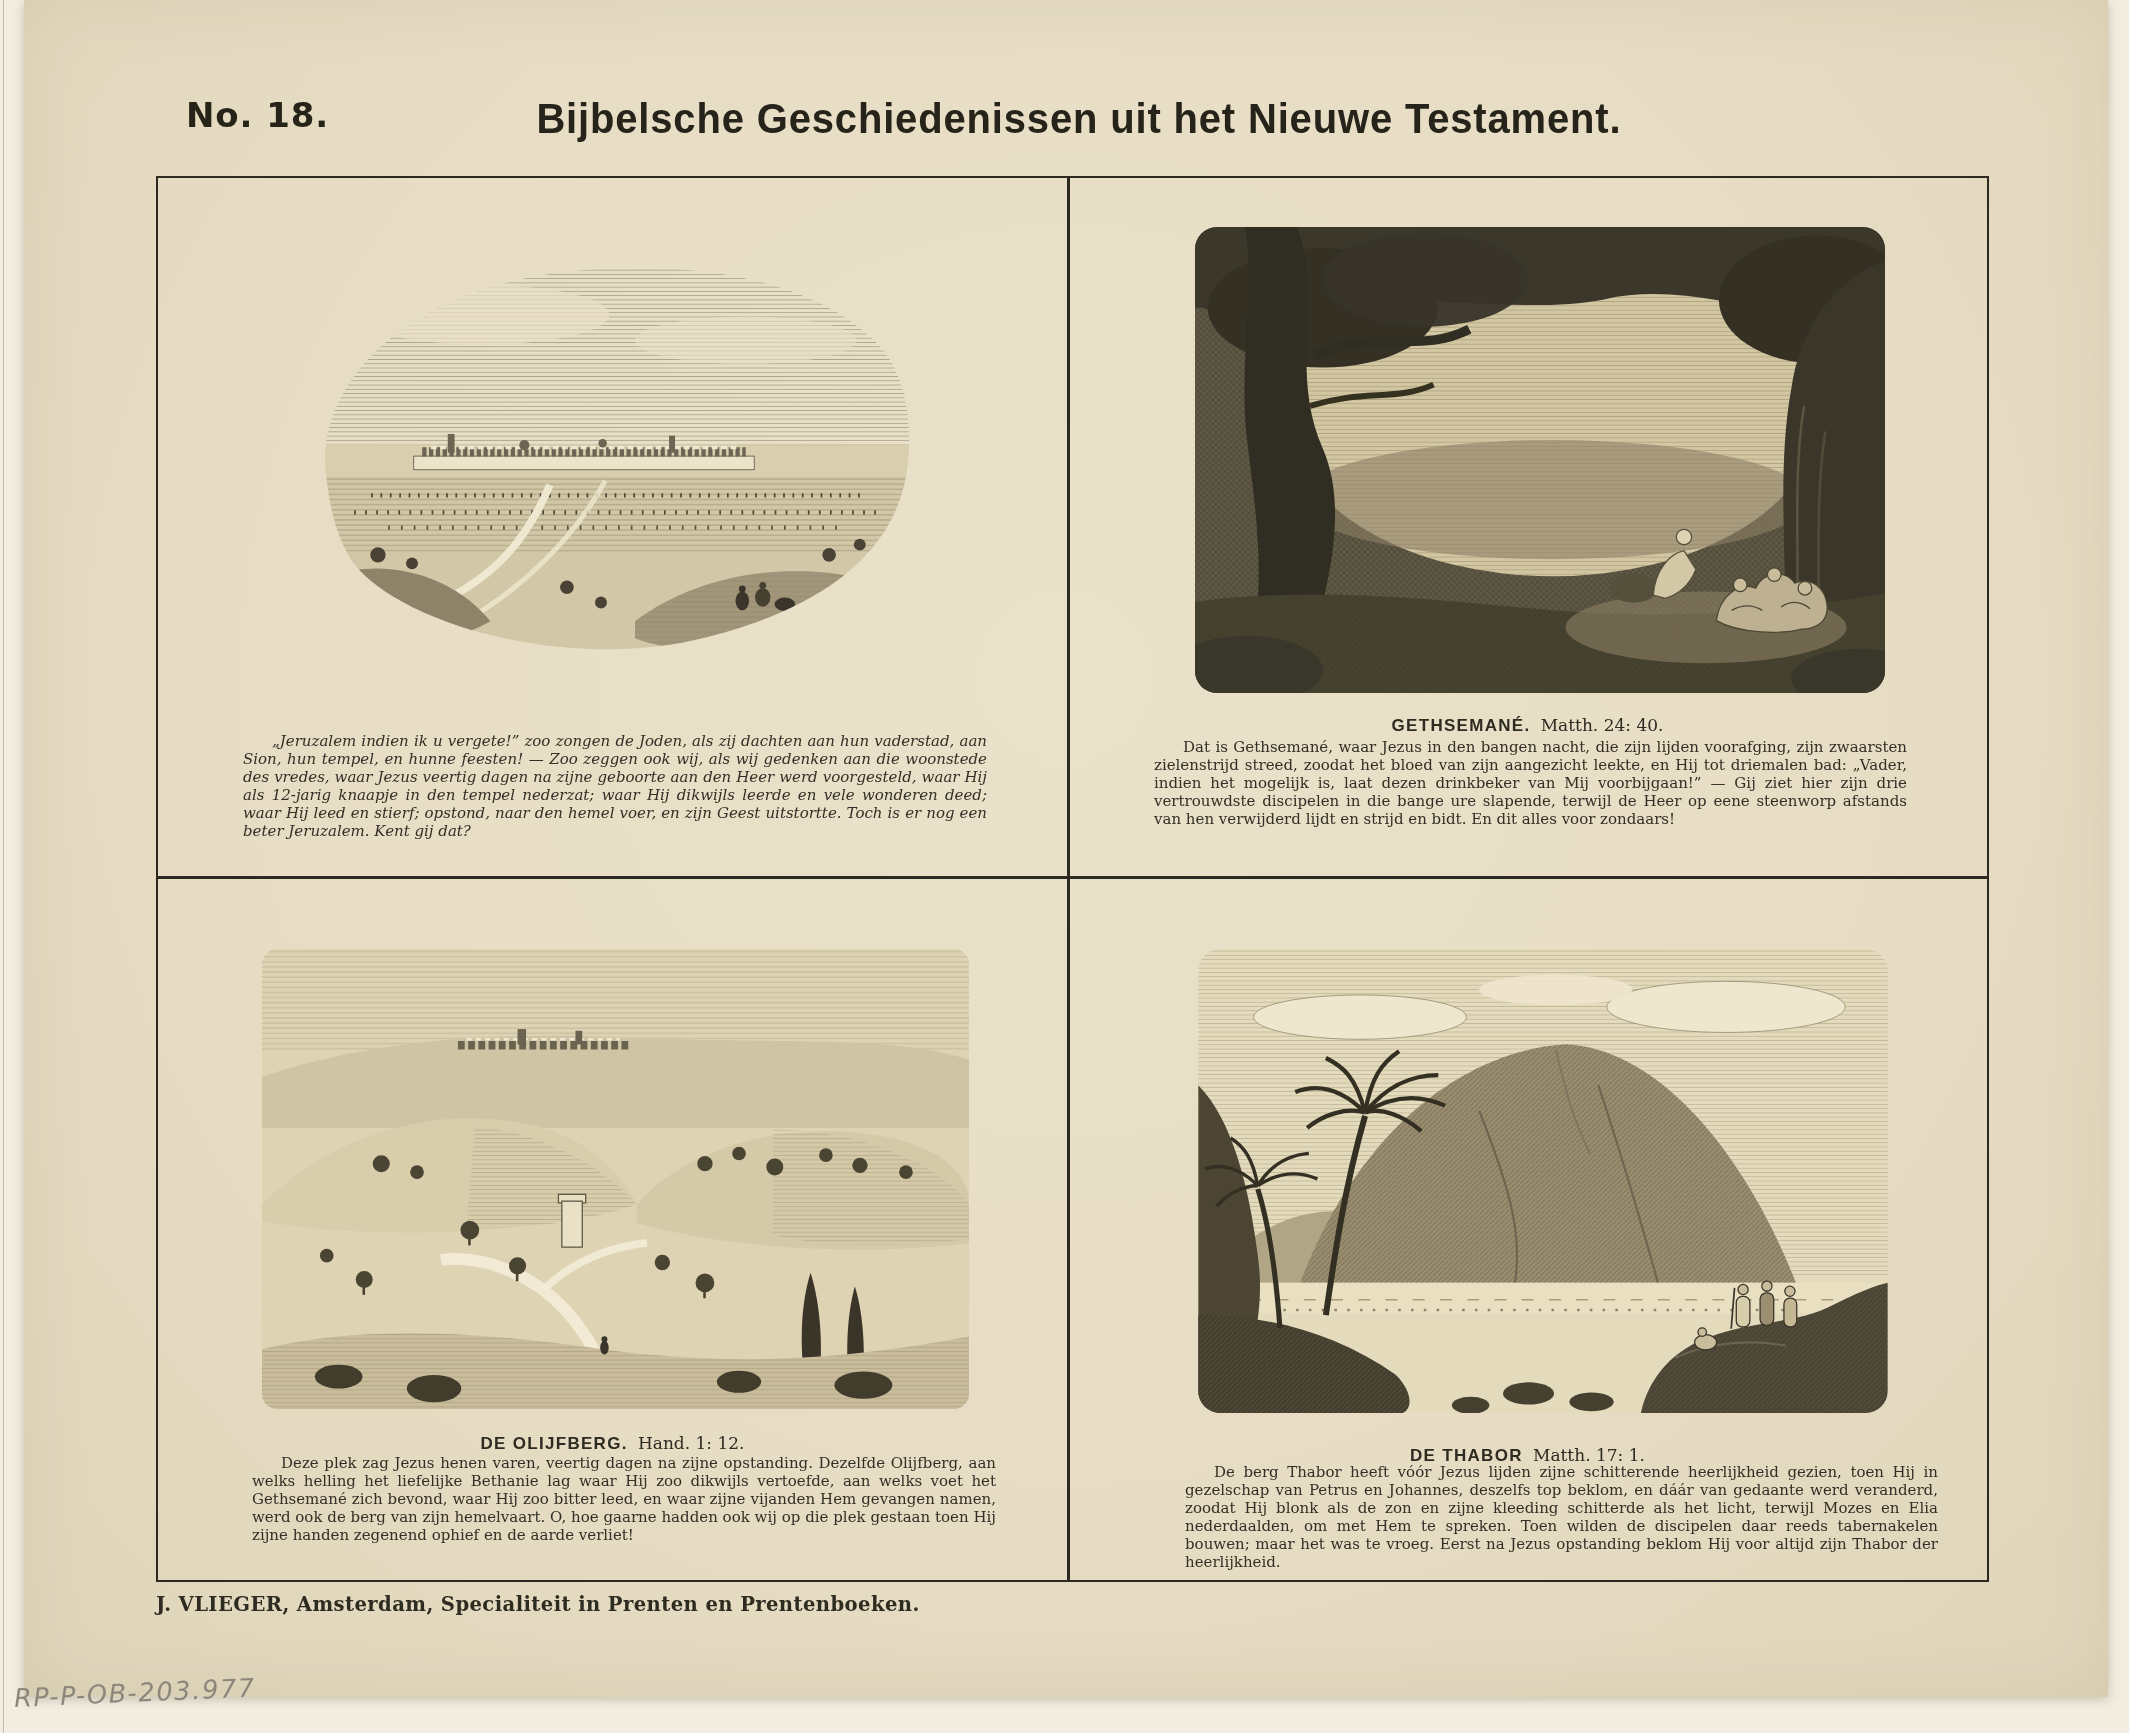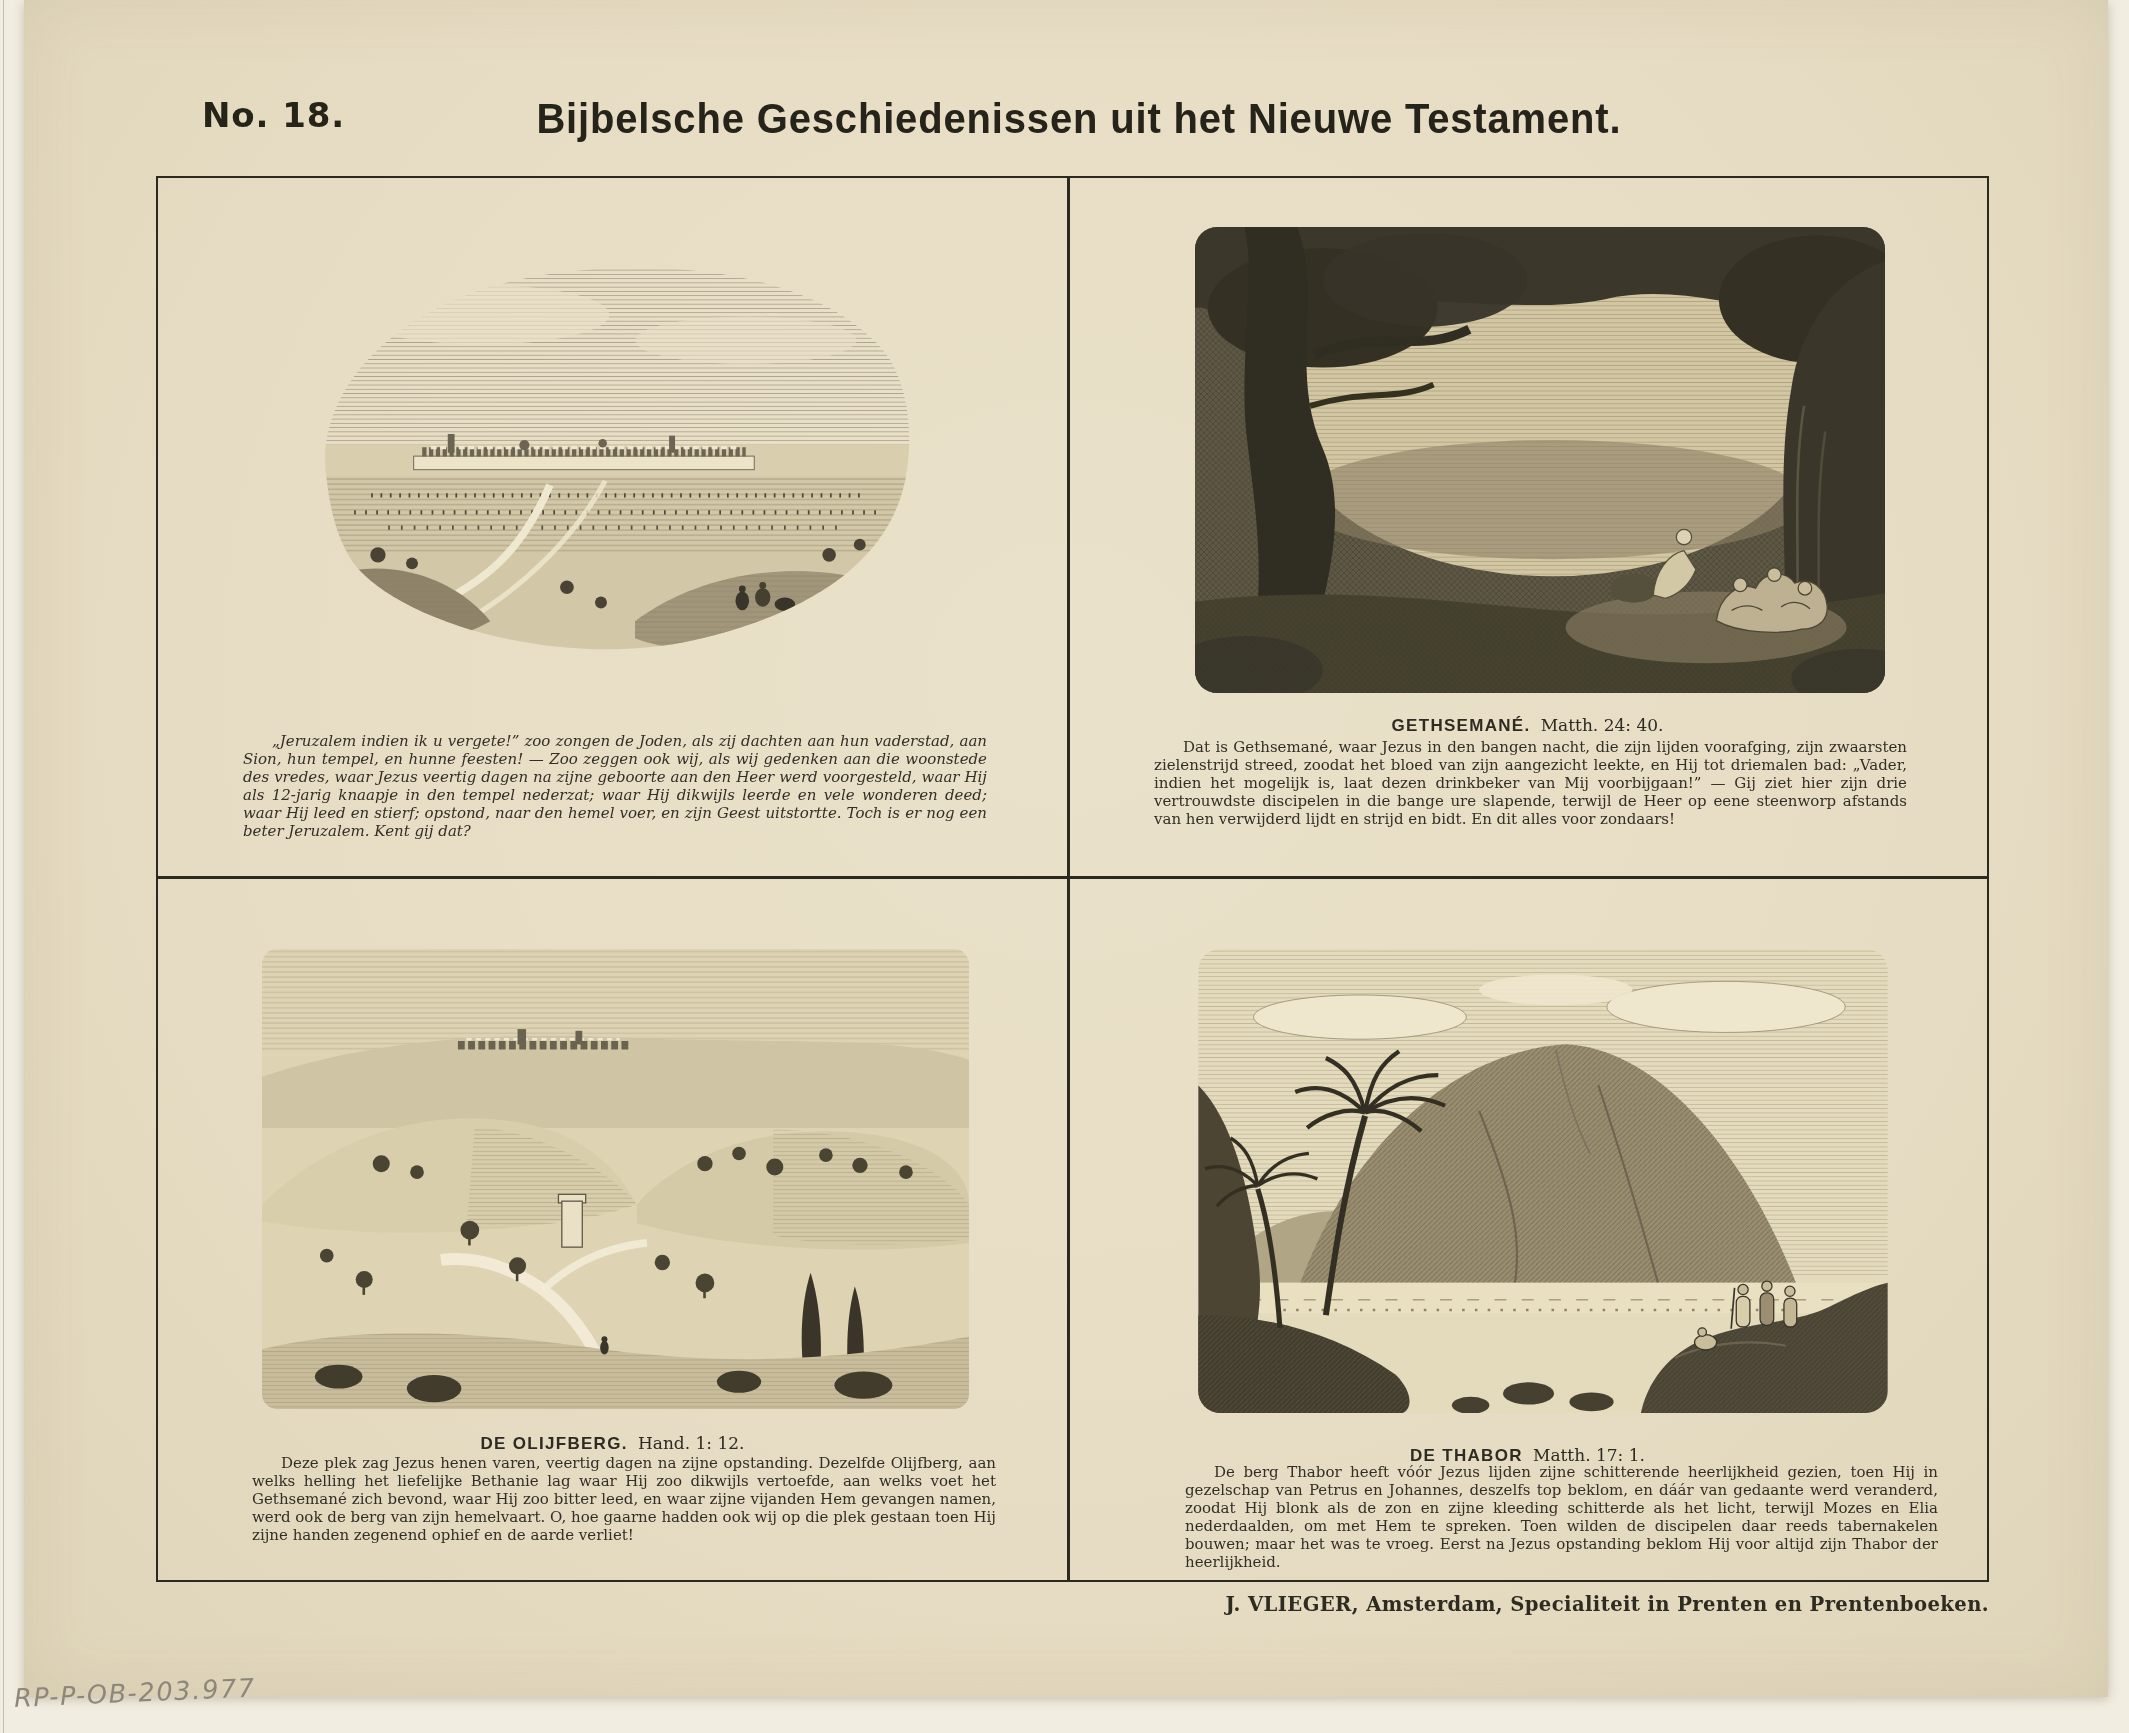--- a/index.html
+++ b/index.html
@@ -13,21 +13,21 @@
   .scan-edge {
     position:absolute; left:2.6px; top:0; width:1.7px; height:100%;
     background:rgba(120,115,100,.4);
   }
   .sheet {
     position:absolute; left:24px; top:0; width:2084px; height:1697px;
     background:radial-gradient(ellipse at 50% 40%, #eae1ca 0%, #e7ddc4 55%, #dfd5ba 100%);
     box-shadow:0 3.4px 10.2px rgba(100,88,60,.3), inset 0 0 68px rgba(120,105,70,.10);
   }
   .no-label {
-    position:absolute; left:178px; top:95px;
+    position:absolute; left:162px; top:95px;
     font:700 34px "DejaVu Sans", sans-serif; letter-spacing:0.9px; color:#262419;
   }
   .title {
     position:absolute; left:132px; top:94px; width:1833px; margin:0;
     text-align:center; font:700 43px "Liberation Sans", sans-serif;
     letter-spacing:0.9px; color:#26241a;
     transform:scaleX(.93); transform-origin:55% 50%;
     white-space:nowrap;
   }
   .frame {
@@ -57,21 +57,21 @@
   .bodytext {
     position:absolute; margin:0;
     font:400 15px/18px "DejaVu Serif", serif;
     text-align:justify; text-indent:29px; color:#332f26;
   }
   .p1 .bodytext { left:85px; top:554px; width:744px;font-style:italic; }
   .p2 .bodytext { left:85px; top:560px; width:753px; }
   .p3 .bodytext { left:85px; top:575px; width:744px;margin-left:9px; }
   .p4 .bodytext { left:85px; top:584px; width:753px;margin-left:31px; }
   .publisher {
-    position:absolute; left:132px; top:1593px; width:1833px; text-align:right;
+    position:absolute; left:132px; top:1593px; width:1833px; text-align:left;
     font:700 19.6px "DejaVu Serif", serif; letter-spacing:0.4px; color:#2e2b21;
   }
   .pencil {
     position:absolute; left:13.6px; top:1683px;
     font:italic 400 25.6px "DejaVu Sans", sans-serif;
     color:#8d877b; letter-spacing:1.7px;
     transform:rotate(-2.5deg); transform-origin:left center;
   }
 </style>
 </head>

